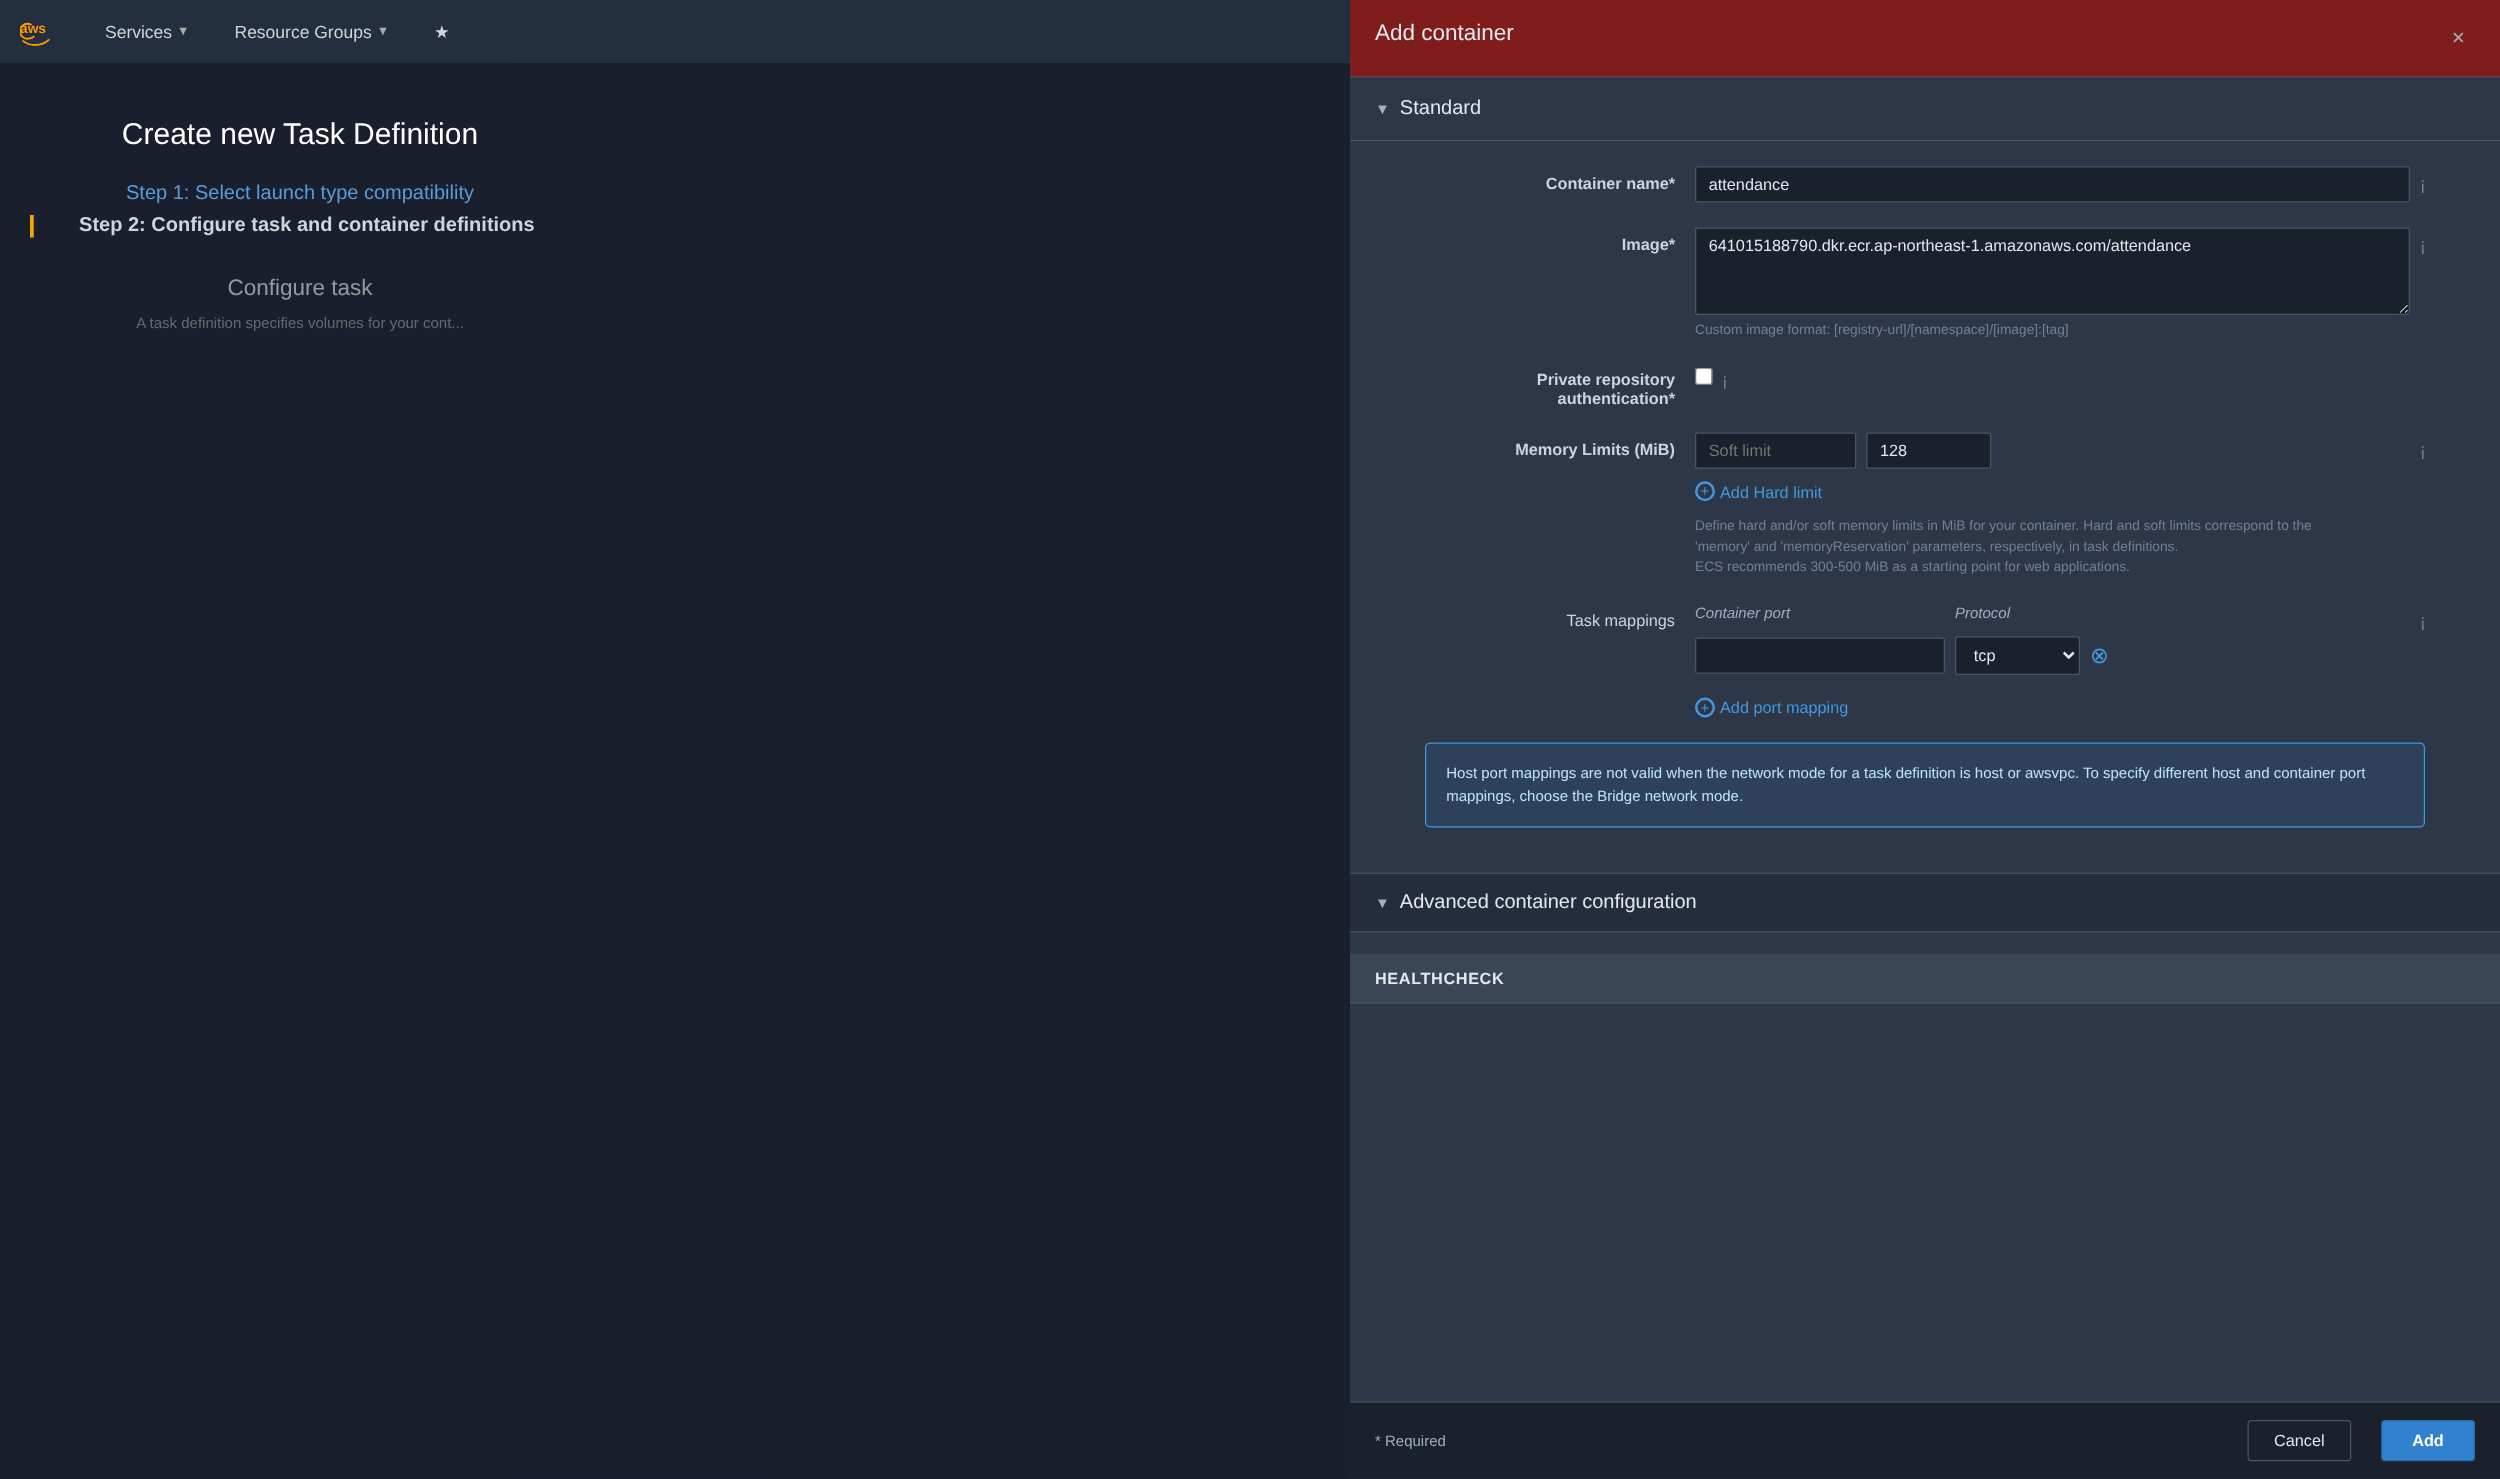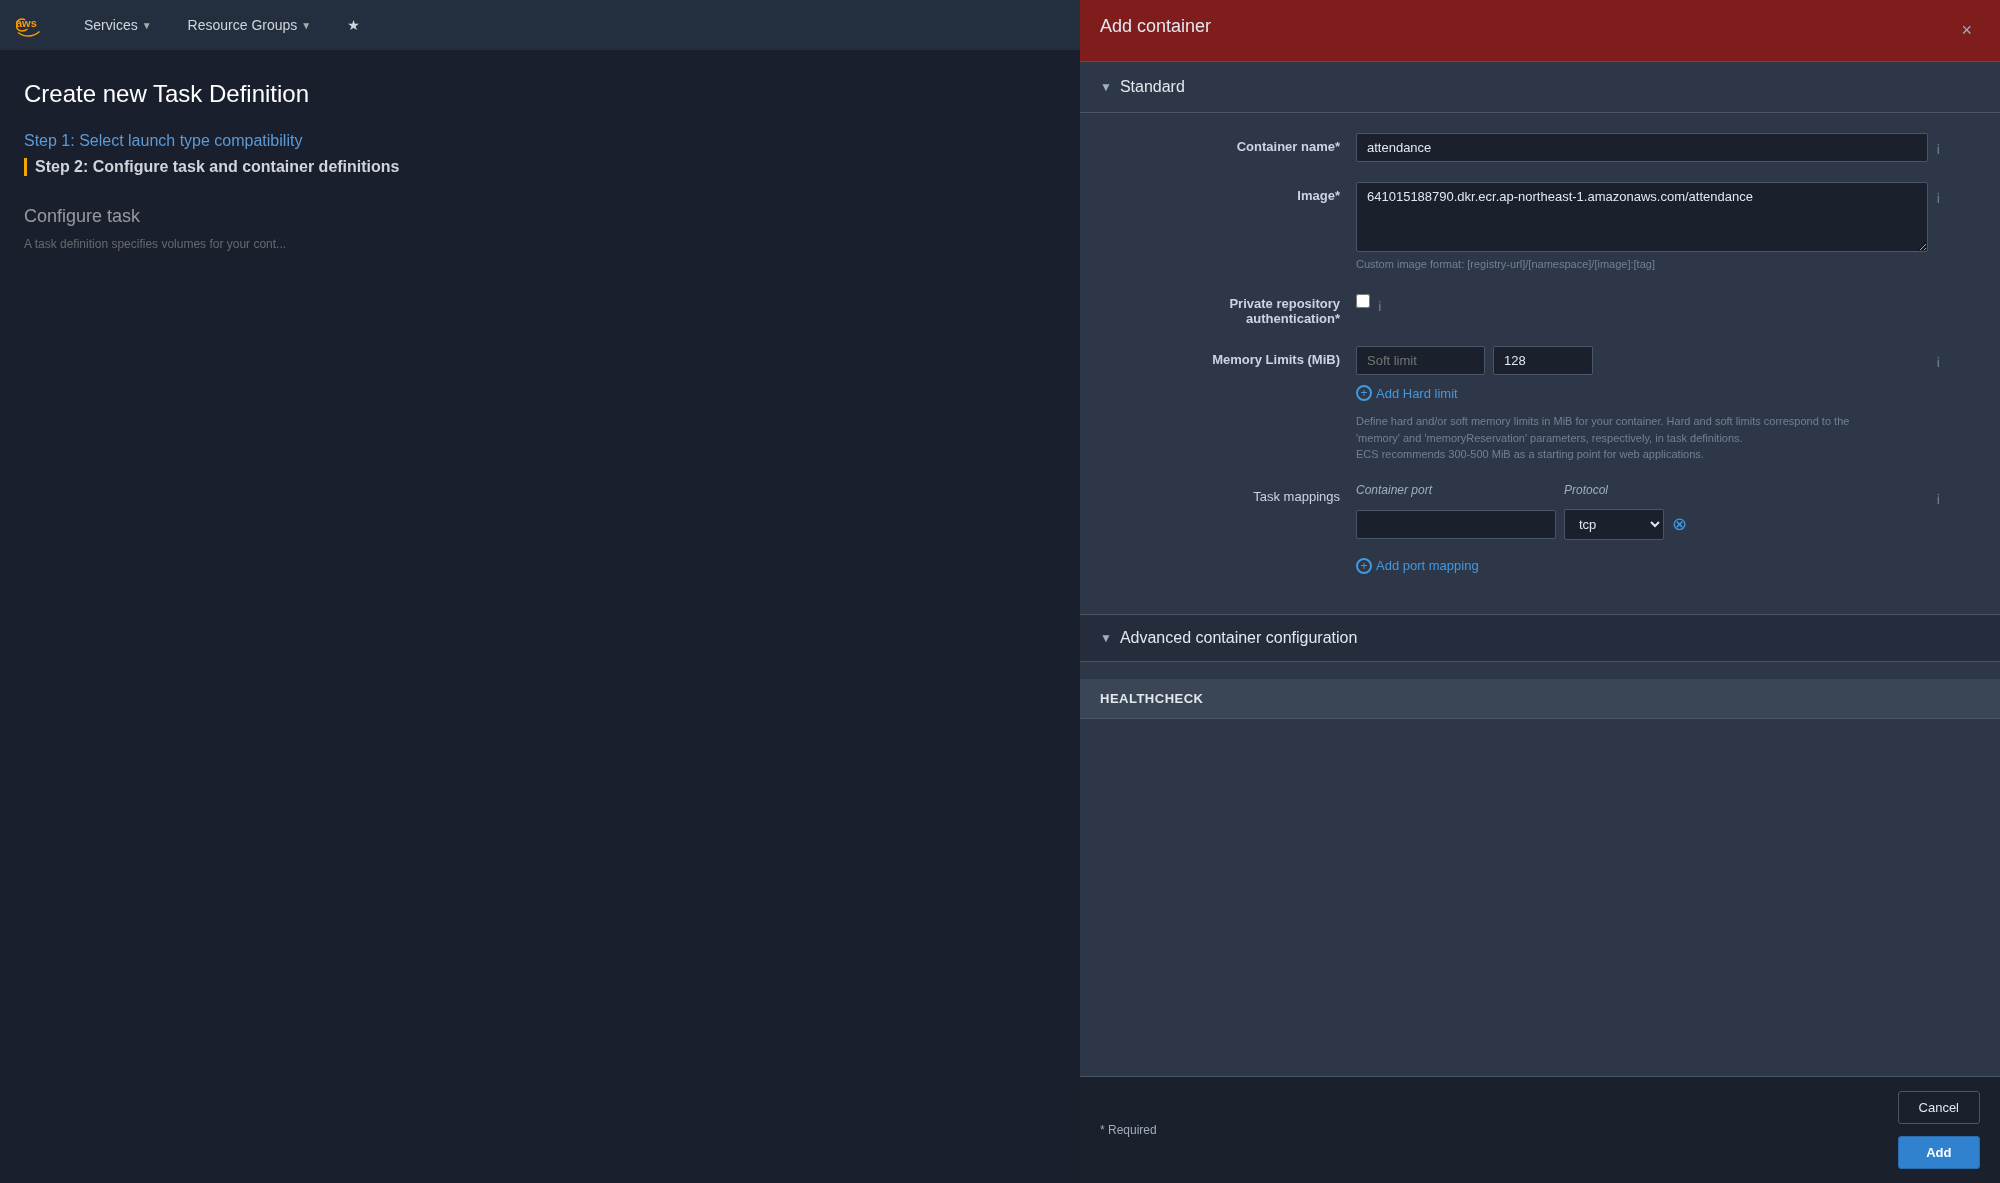--- a/index.html
+++ b/index.html
@@ -37,22 +37,23 @@
       margin-top: 50px;
       background: #1a1f2e;
       min-height: calc(100vh - 50px);
       display: flex;
     }
 
     
     .sidebar {
       width: 480px;
       background: #1a1f2e;
-      padding: 30px 24px;
+      padding: 44px 24px;
       flex-shrink: 0;
+      text-align: center;
     }
     .page-title {
       font-size: 24px;
       color: #ffffff;
       font-weight: 400;
       margin-bottom: 24px;
     }
     .step-item {
       margin-bottom: 8px;
       font-size: 16px;
@@ -362,22 +363,21 @@
       align-items: center;
       justify-content: space-between;
       flex-shrink: 0;
     }
     .required-note {
       font-size: 12px;
       color: #a0aec0;
     }
     .footer-buttons {
       display: flex;
-      gap: 12px;
-      flex-direction: column;
+      gap: 24px;
     }
     .btn-cancel {
       background: transparent;
       border: 1px solid #4a5568;
       color: #e2e8f0;
       padding: 8px 20px;
       font-size: 13px;
       border-radius: 3px;
       cursor: pointer;
     }
@@ -522,20 +522,23 @@
             </div>
             <div class="add-link">
               <span class="plus-circle">+</span>
               <span>Add port mapping</span>
             </div>
           </div>
           <span class="info-icon">ℹ</span>
         </div>
       </div>
 
+      <div class="info-box">
+        <span>Host port mappings are not valid when the network mode for a task definition is host or awsvpc. To specify different host and container port mappings, choose the Bridge network mode.</span>
+      </div>
 
     </div>
 
     <div class="advanced-header">
       <span class="section-toggle">▼</span>
       <span class="section-title">Advanced container configuration</span>
     </div>
 
     <div class="healthcheck-bar">
       <span>HEALTHCHECK</span>

